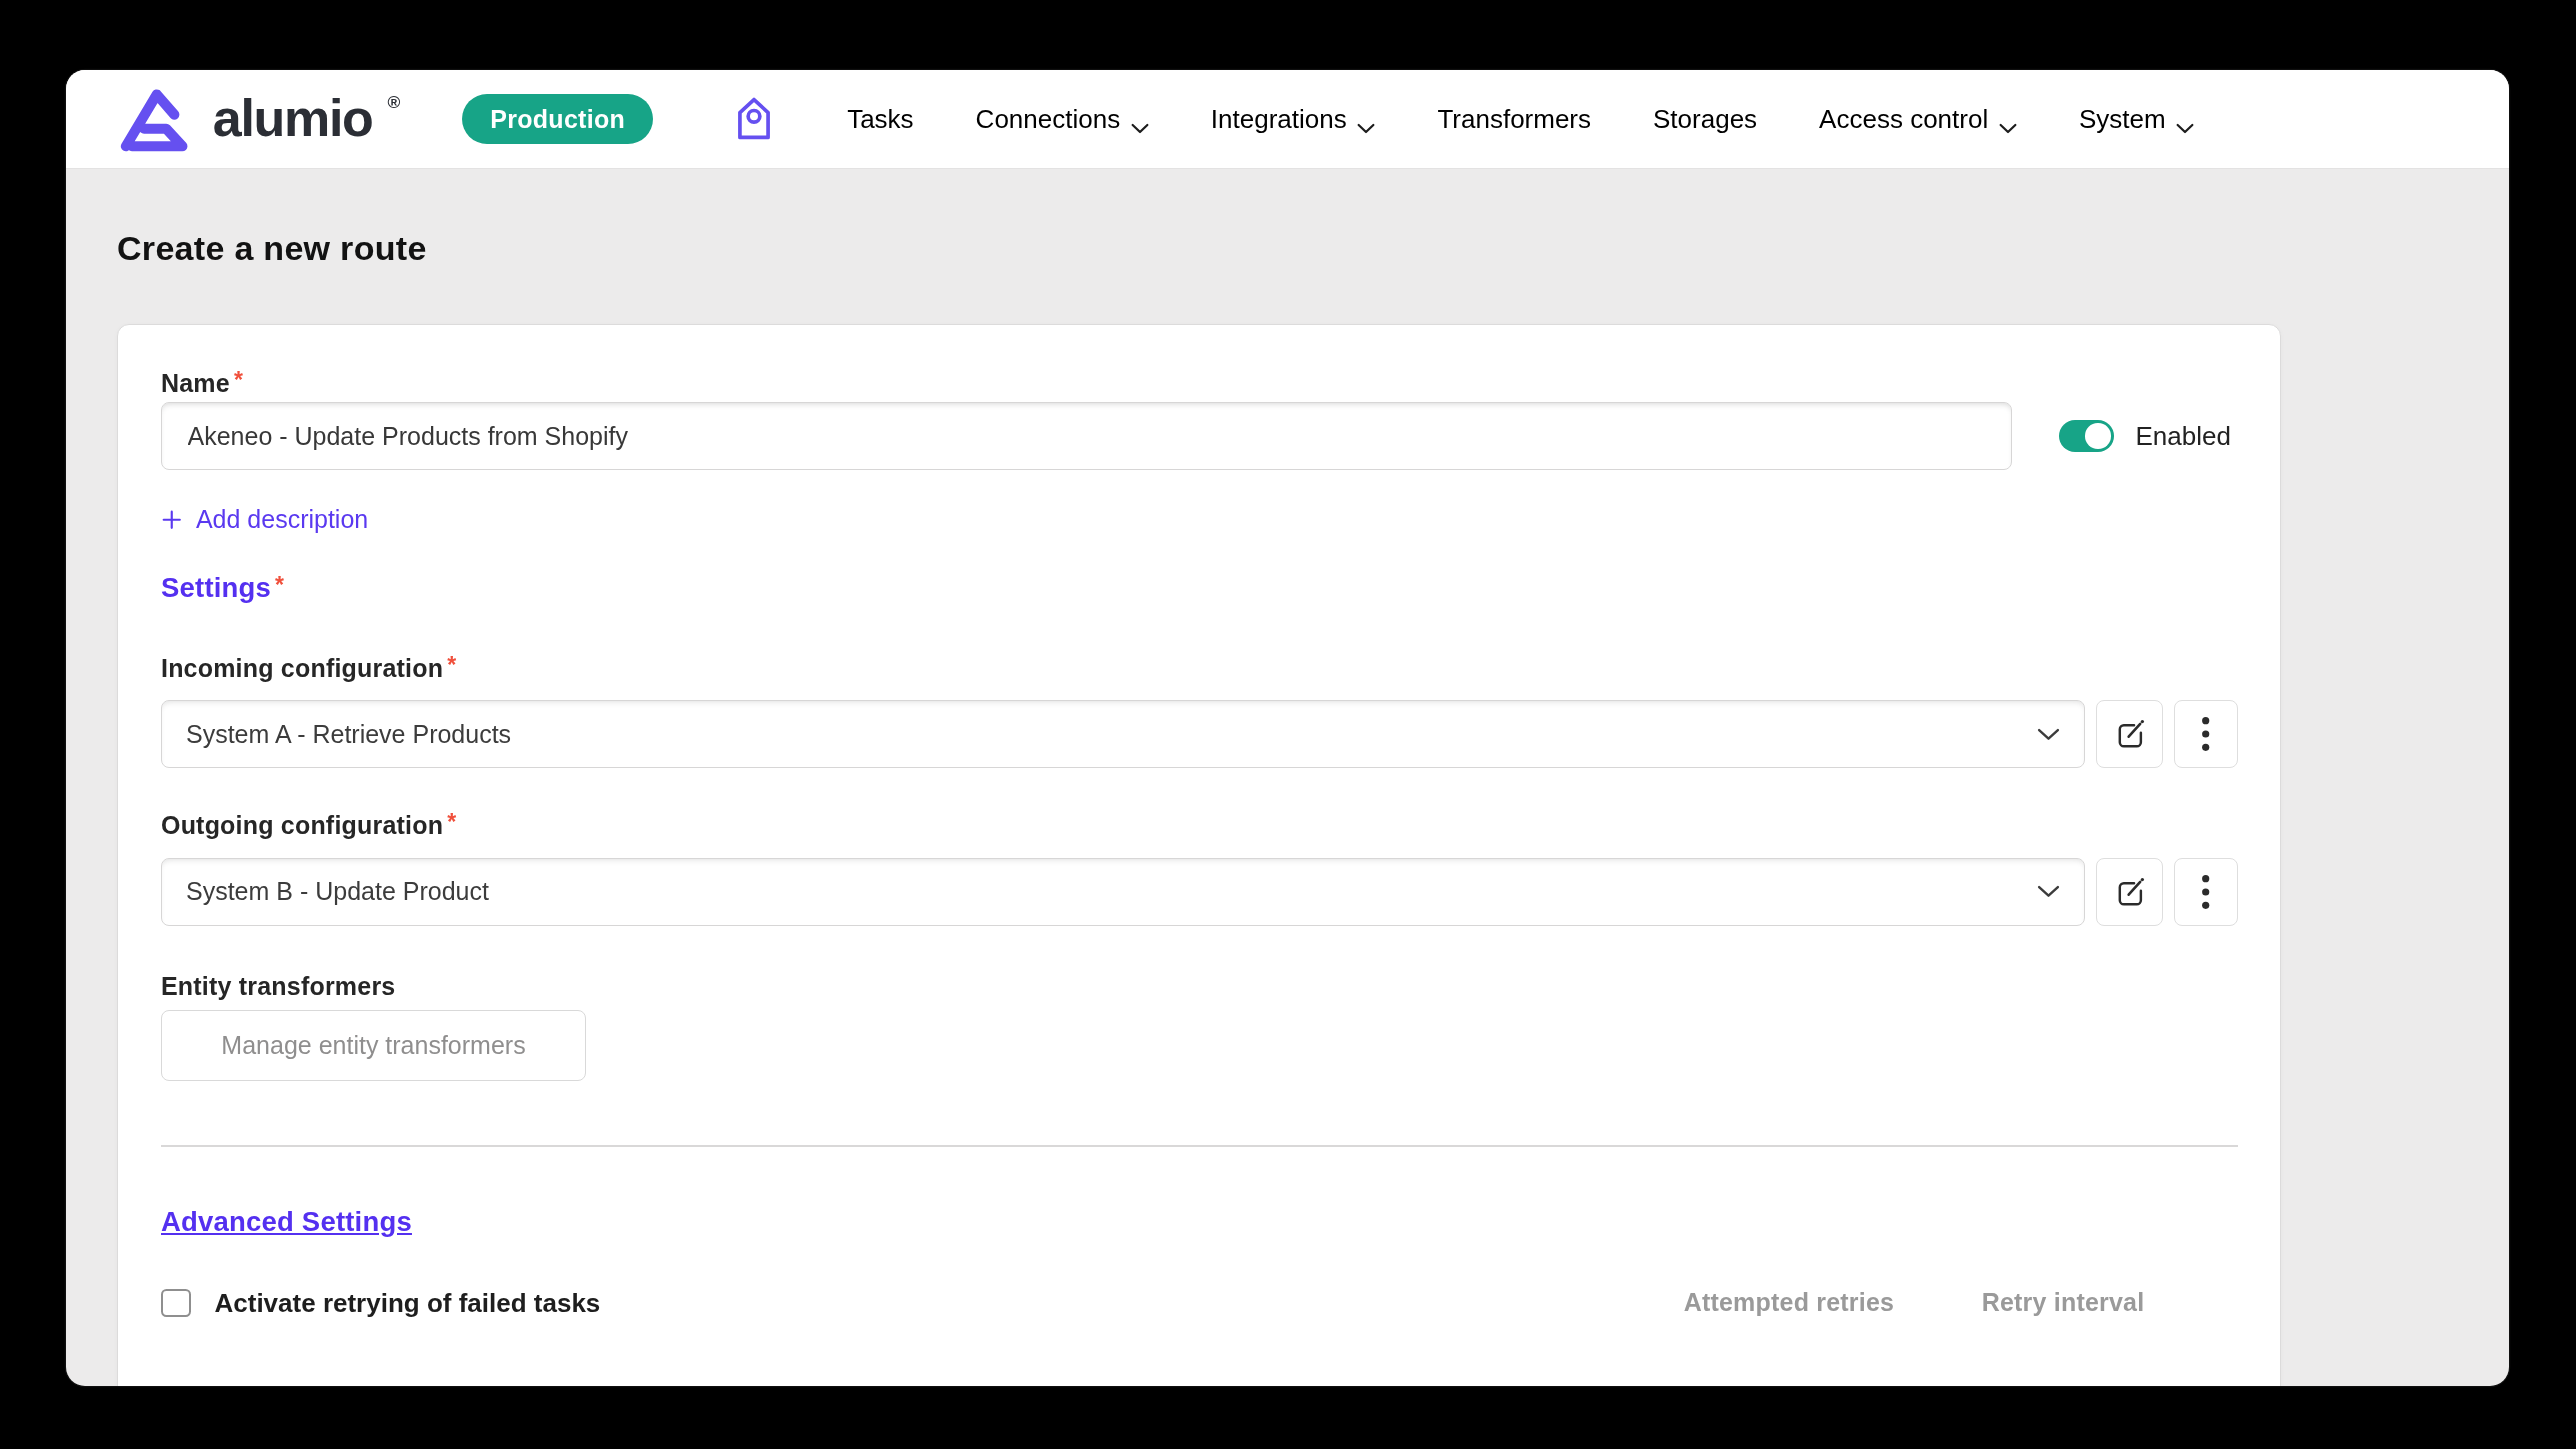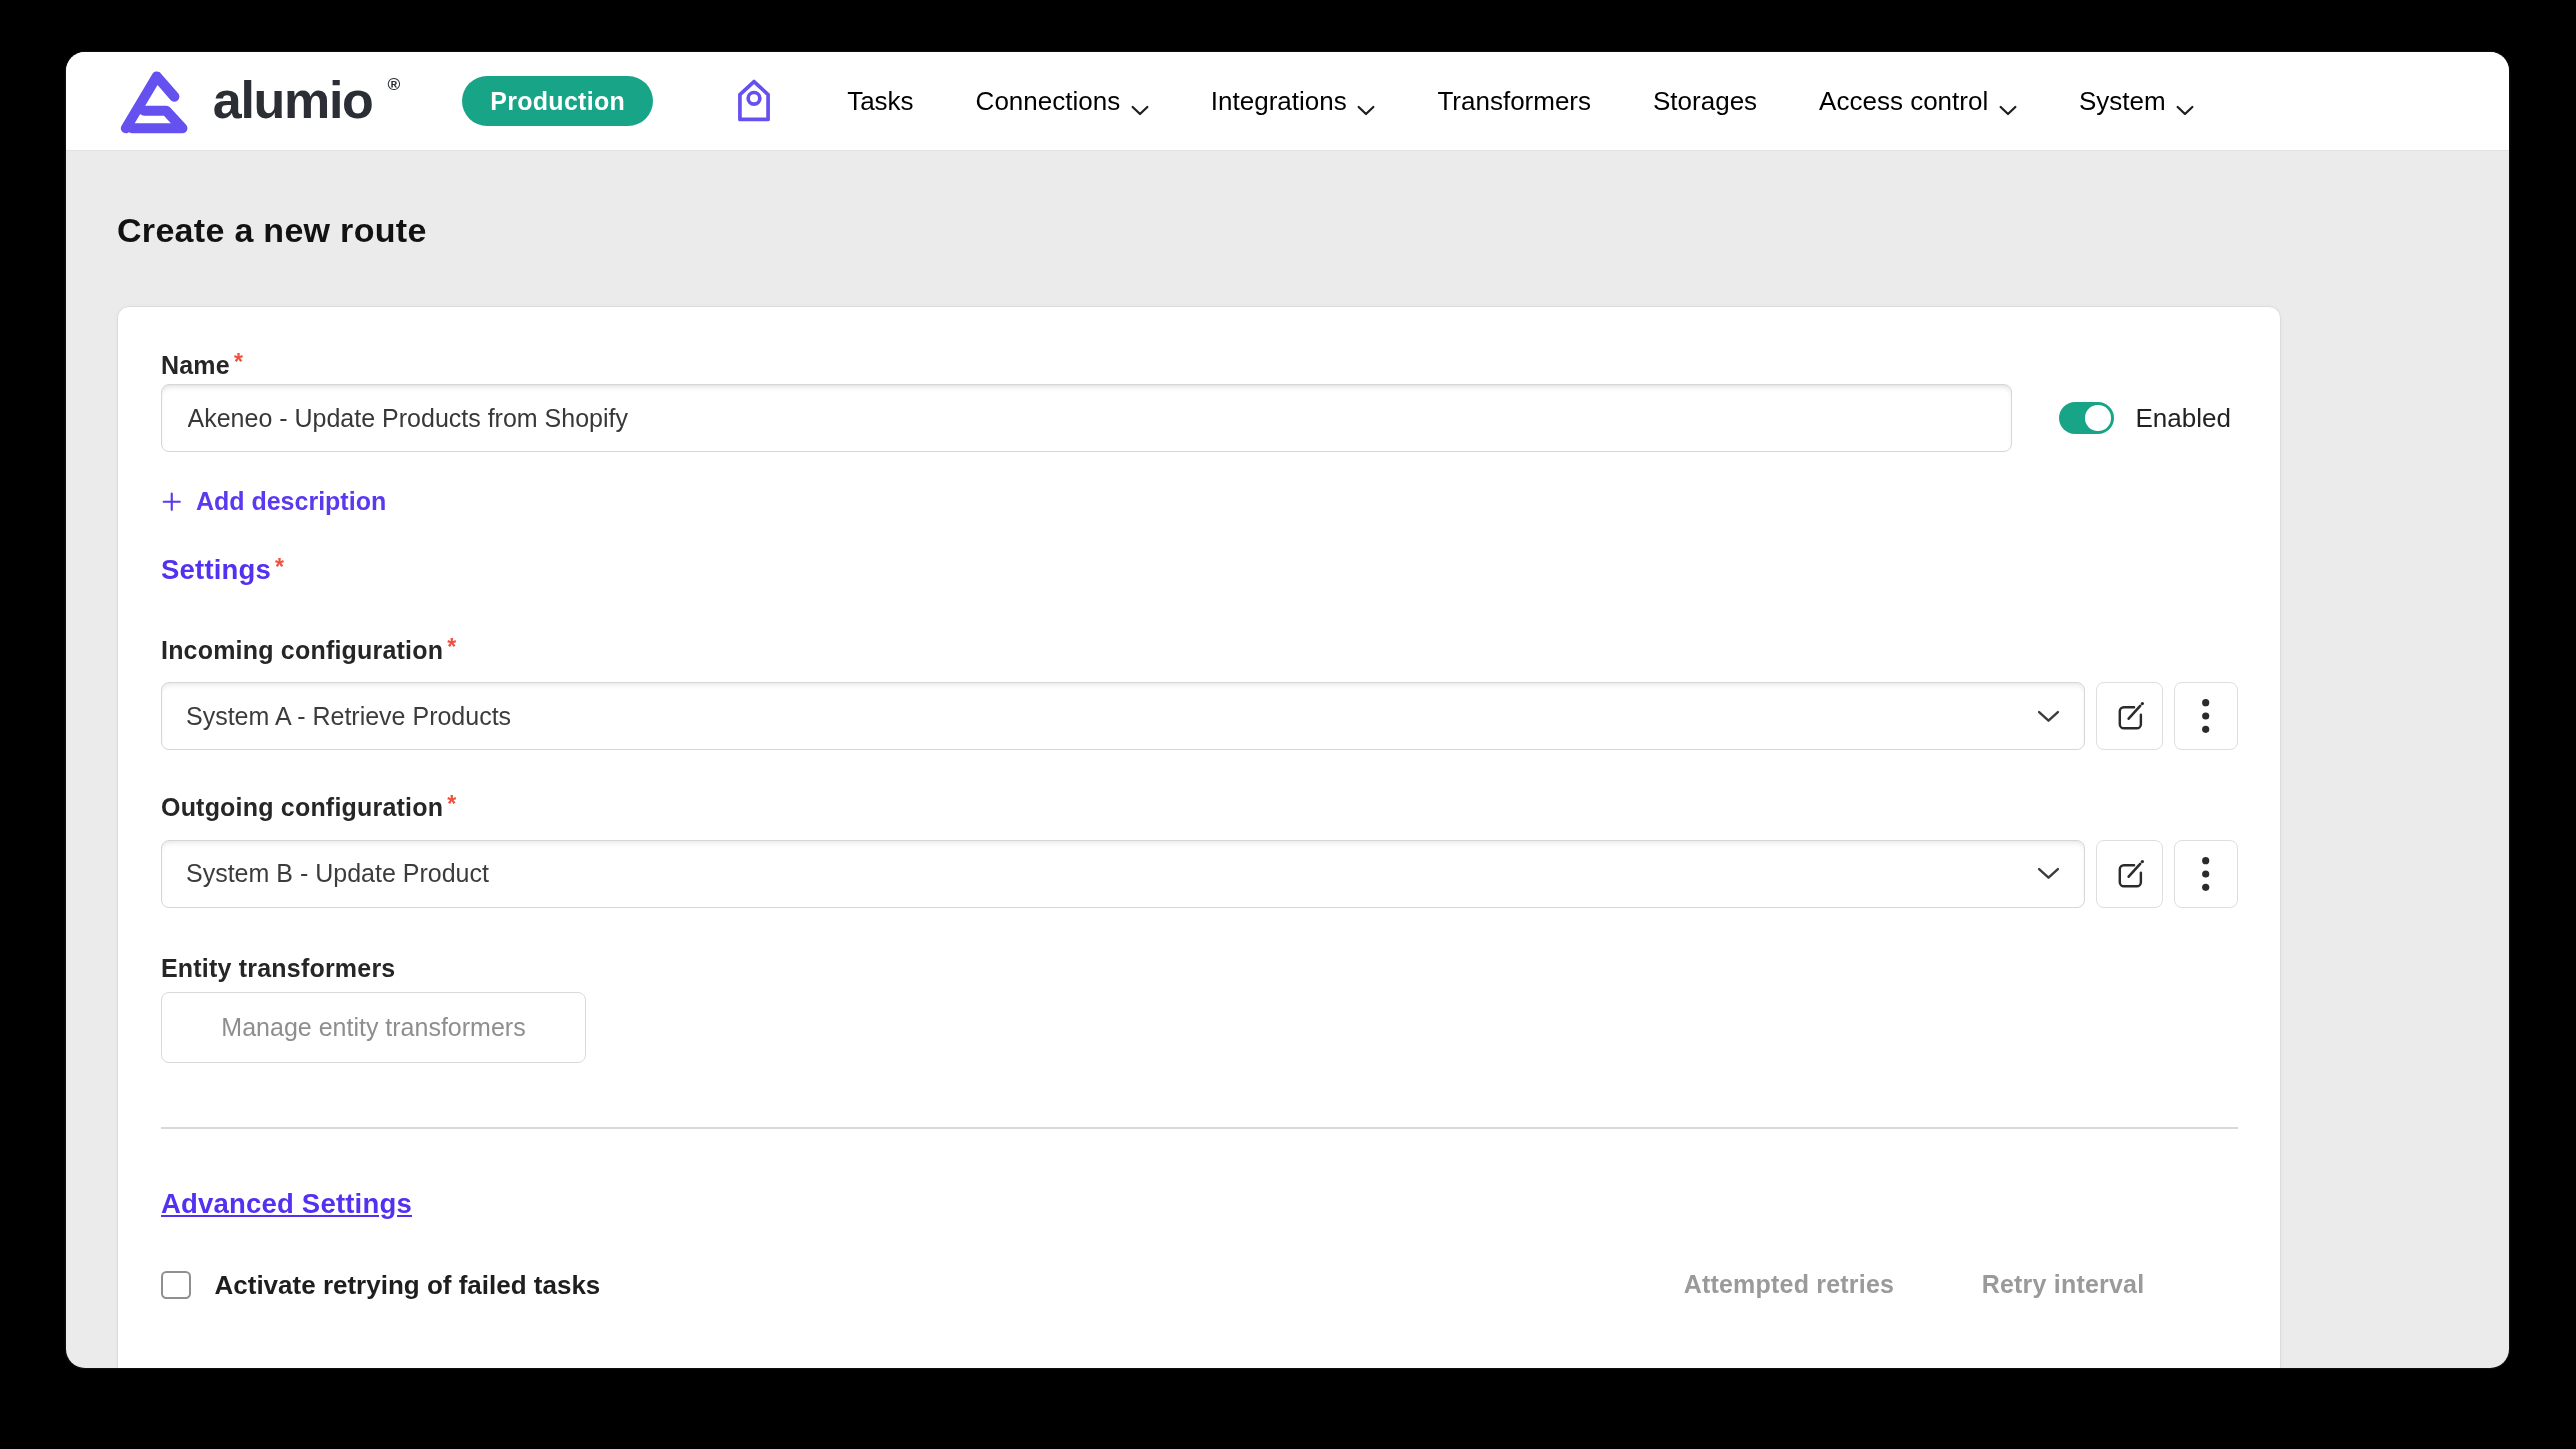--- a/index.html
+++ b/index.html
@@ -3,21 +3,21 @@
 <meta charset="utf-8">
 <style>
   * { box-sizing: border-box; }
   html,body { margin:0; padding:0; background:#000; }
   body {
     width:2576px; height:1449px; position:relative; overflow:hidden;
     font-family:"Liberation Sans", sans-serif;
     -webkit-font-smoothing:antialiased;
   }
   .window{
-    position:absolute; left:66px; top:52px; width:2443px; height:1316px;
+    position:absolute; left:66px; top:70px; width:2443px; height:1316px;
     background:#ECEBEB; border-radius:19px; overflow:hidden;
     box-shadow:0 0 0 1.3px rgba(255,255,255,0.06);
   }
   
   .header{
     height:99px; background:#fff; border-bottom:1.3px solid #E3E2E2;
     display:flex; align-items:center; padding:0 54px 0 51px;
   }
   .logo{ display:flex; align-items:flex-start; gap:14.8px; }
   .logo-word{ font-size:52px; font-weight:800; color:#2B2E35; letter-spacing:-1.3px; line-height:70px; }
@@ -44,21 +44,21 @@
   .text-input{
     width:1851px; height:68px; border:1.3px solid #D7D6D6; border-radius:8px;
     padding:0 25.5px; font-size:25px; color:#383838; font-family:"Liberation Sans",sans-serif;
     outline:none; background:#fff;
     box-shadow:inset 0 4px 6px -3.4px rgba(0,0,0,0.18);
   }
   .toggle-wrap{ display:flex; align-items:center; margin-left:47px; gap:21.5px; }
   .toggle{ width:55px; height:32px; background:#17A487; border-radius:17.4px; position:relative; cursor:pointer; flex:none; }
   .toggle-knob{ position:absolute; right:3.4px; top:3.4px; width:25.5px; height:25.5px; background:#fff; border-radius:50%; }
   .toggle-label{ font-size:26px; font-weight:500; color:#222; }
-  .add-desc{ display:flex; align-items:center; gap:13.4px; margin-top:35px; color:#5A39F0; font-size:25px; font-weight:700; cursor:pointer; width:fit-content; }
+  .add-desc{ display:flex; align-items:center; gap:13.4px; margin-top:35px; color:#5A39F0; font-size:25px; font-weight:400; cursor:pointer; width:fit-content; }
   .section-heading{ font-size:27.5px; font-weight:700; color:#5430F0; letter-spacing:0.2px; }
   .mt-settings{ margin-top:38px; }
   .label-mt{ margin-top:50px; }
   .select-row{ display:flex; align-items:stretch; gap:11px; margin-top:17.4px; }
   .select{
     flex:1; height:68px; border:1.3px solid #D7D6D6; border-radius:8px; background:#fff;
     display:flex; align-items:center; justify-content:space-between; padding:0 24px;
     font-size:25px; color:#3C3C3C; cursor:pointer;
     box-shadow:inset 0 4px 6px -3.4px rgba(0,0,0,0.14);
   }

